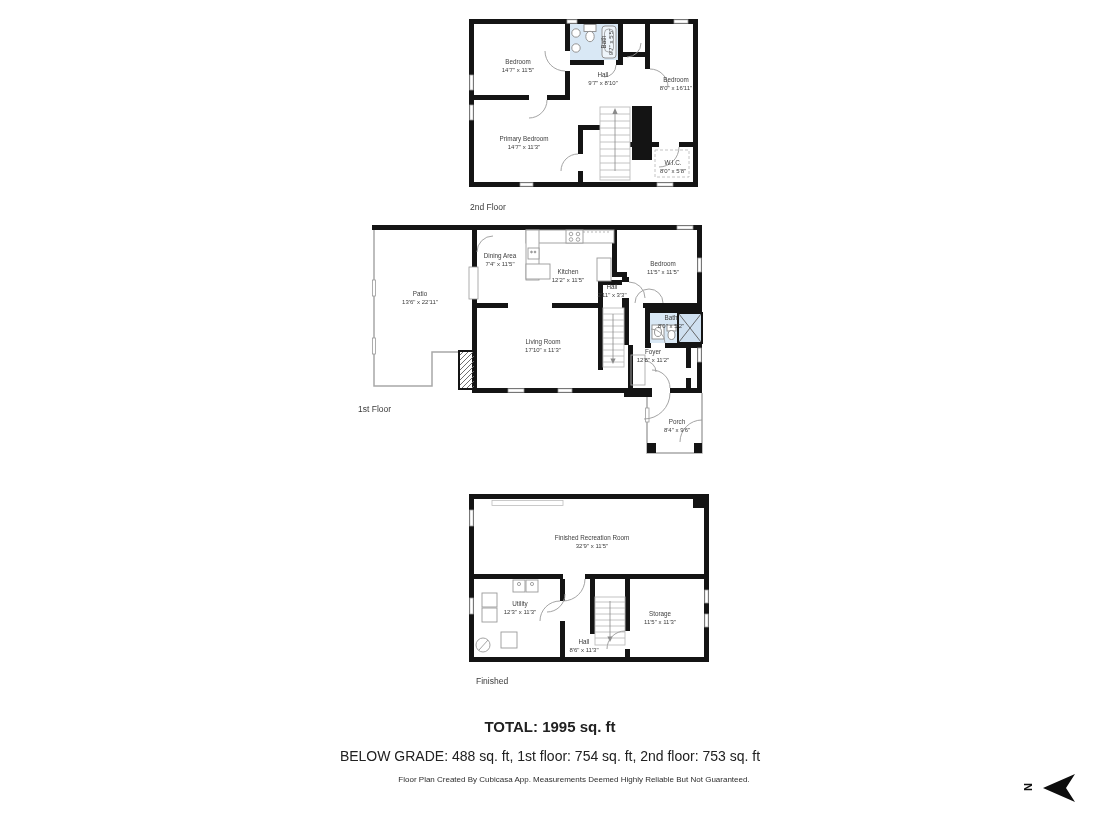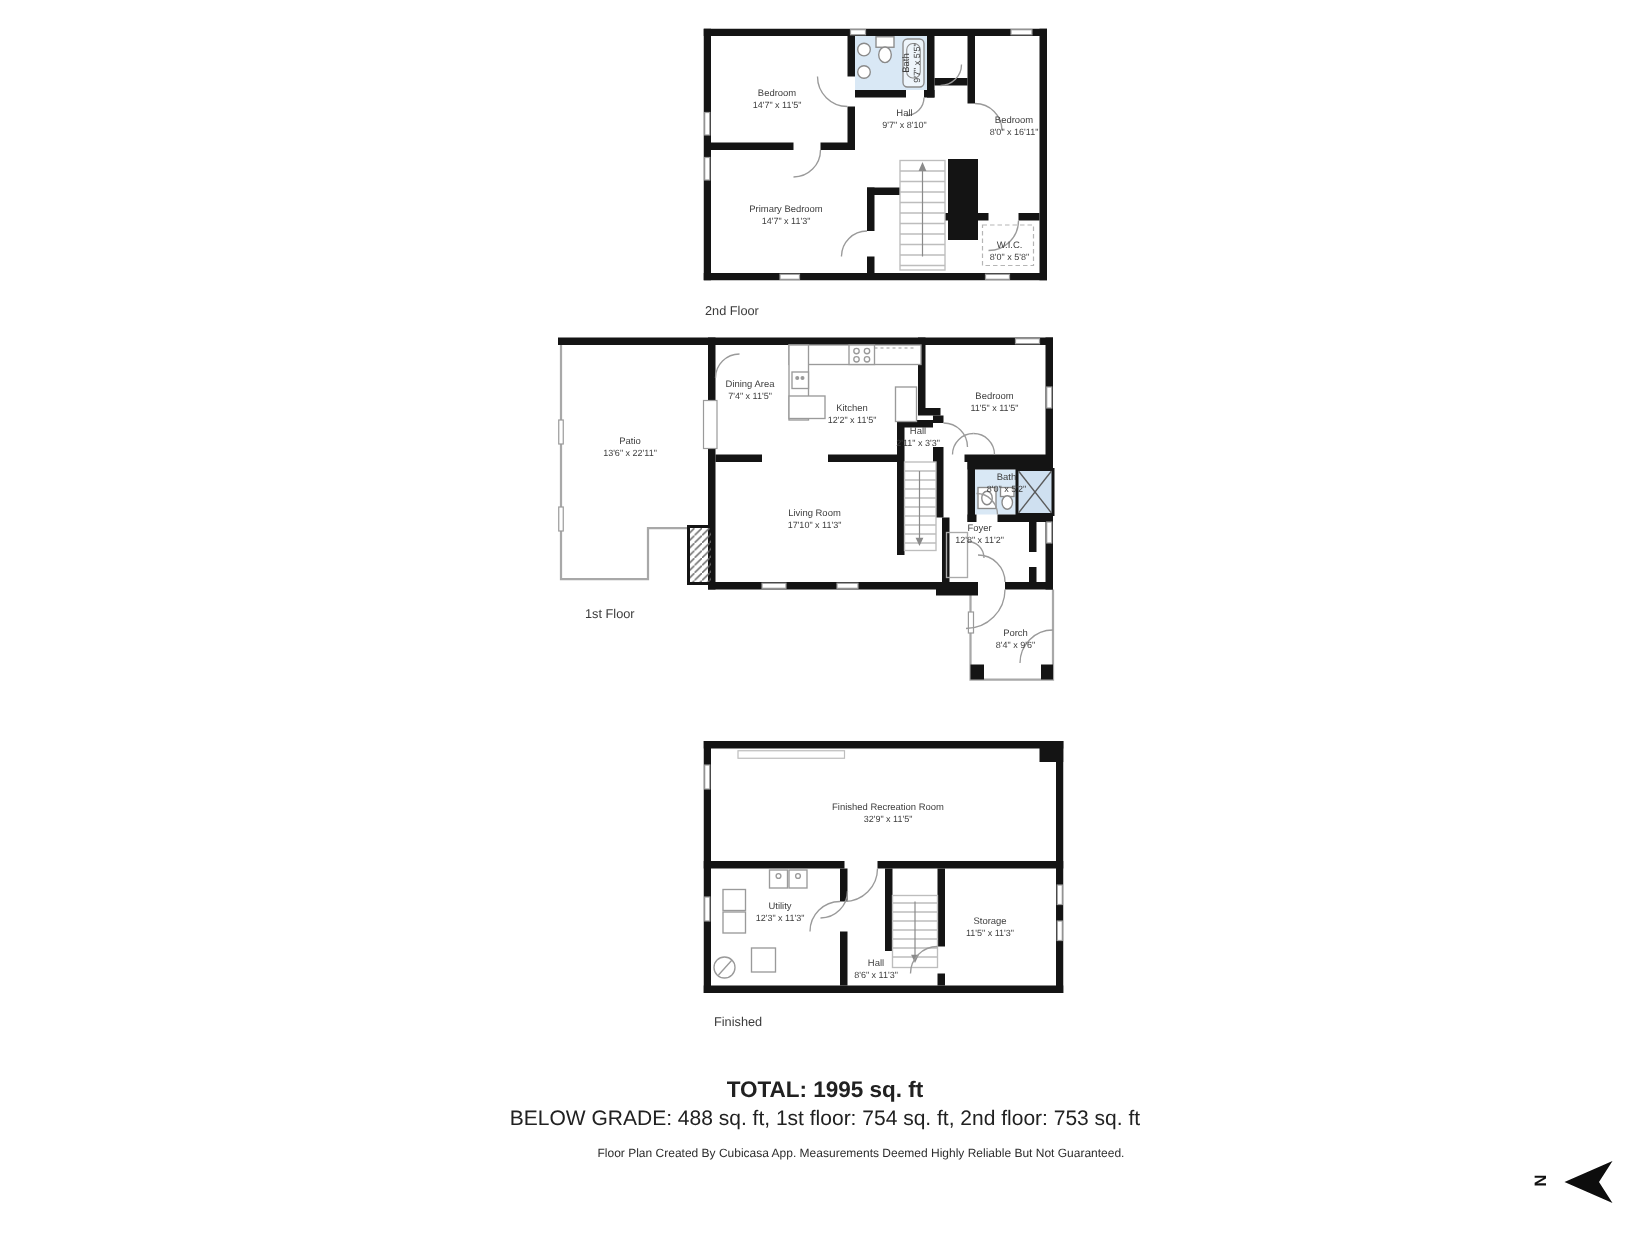--- a/index.html
+++ b/index.html
@@ -4,21 +4,21 @@
 <style>
   html,body{margin:0;padding:0;background:#fff;}
   .canvas{position:relative;width:1100px;height:825px;background:#ffffff;
           font-family:"Liberation Sans",sans-serif;overflow:hidden;}
   .plan{position:absolute;}
   .floor-label{position:absolute;font-size:8.5px;color:#3b3b3b;}
   svg text{fill:#3d3d3d;font-family:"Liberation Sans",sans-serif;}
   .rn{font-size:6.3px;}
   .rd{font-size:6px;}
   .summary{position:absolute;left:0;top:718px;width:1100px;text-align:center;color:#212121;}
-  .summary .total{font-size:15px;font-weight:bold;margin-bottom:3px;}
+  .summary .total{font-size:15px;font-weight:bold;margin-bottom:14px;}
   .summary .line{font-size:14px;line-height:15.6px;}
   .summary .disclaimer{font-size:8px;margin-top:10px;color:#2d2d2d;padding-left:48px;}
   .compass{position:absolute;left:1020px;top:765px;width:72px;height:45px;}
   .compass .n{position:absolute;left:4px;top:16px;font-size:11px;font-weight:600;
               transform:rotate(-90deg);color:#101010;}
 </style>
 </head>
 <body>
 
 <div class="canvas">
@@ -236,21 +236,21 @@
       <text class="rn" x="303" y="98">Bath</text>
       <text class="rd" x="303" y="106">8'0" x 5'2"</text>
       <text class="rn" x="175" y="122">Living Room</text>
       <text class="rd" x="175" y="130">17'10" x 11'3"</text>
       <text class="rn" x="285" y="132">Foyer</text>
       <text class="rd" x="285" y="140">12'8" x 11'2"</text>
       <text class="rn" x="309" y="202">Porch</text>
       <text class="rd" x="309" y="210">8'4" x 9'6"</text>
     </g>
   </svg>
-  <div class="floor-label" style="left:390px;top:404px">1st Floor</div>
+  <div class="floor-label" style="left:358px;top:404px">1st Floor</div>
 
   <svg class="plan" style="left:469px;top:494px" width="240" height="168" viewBox="0 0 240 168">
     <g fill="#141414">
       <rect x="0" y="0" width="240" height="5"></rect>
       <rect x="0" y="0" width="5" height="168"></rect>
       <rect x="235" y="0" width="5" height="168"></rect>
       <rect x="0" y="163" width="240" height="5"></rect>
       <rect x="224" y="0" width="16" height="14"></rect>
       <rect x="0" y="80" width="94" height="5"></rect>
       <rect x="116" y="80" width="124" height="5"></rect>

